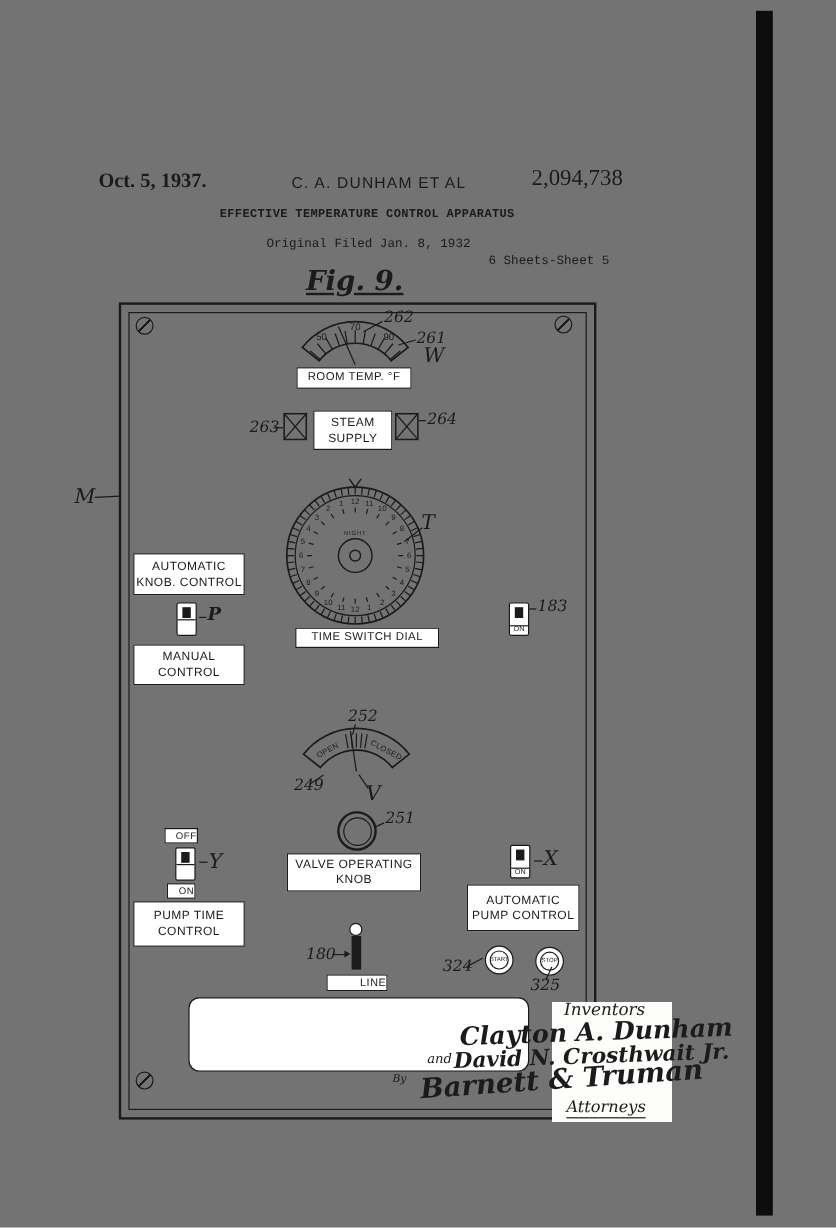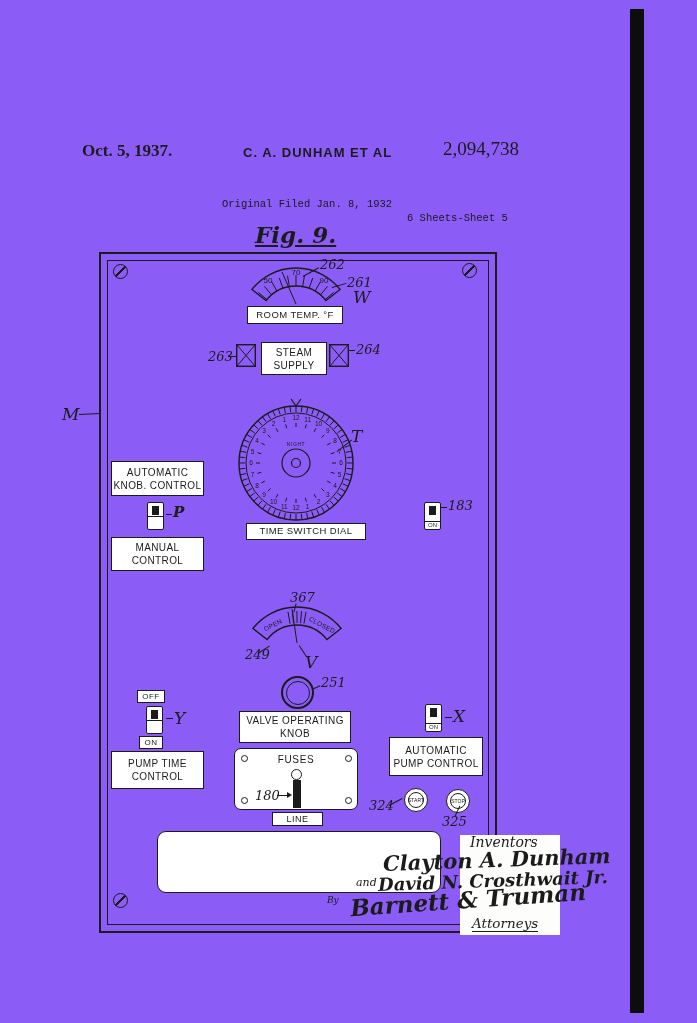--- a/index.html
+++ b/index.html
@@ -1,27 +1,27 @@
 <!DOCTYPE html>
 <html><head>
 <meta charset="utf-8">
 <style>
   *{margin:0;padding:0;box-sizing:border-box}
   html,body{background:#e9e9e5}
-  .page{position:relative;width:697px;height:1023px;background:#8b5cf6;color:#1b1b1b;
+  .page{position:relative;width:697px;height:1023px;background:#737373;color:#1b1b1b;
         font-family:"Liberation Sans",sans-serif;overflow:hidden;margin:0 auto}
   .abs{position:absolute}
   .serif{font-family:"Liberation Serif",serif}
   .mono{font-family:"Liberation Mono",monospace}
   .script{font-family:"DejaVu Serif",serif;font-style:italic;white-space:nowrap}
   .lbl-box{position:absolute;border:1.6px solid #1b1b1b;background:#fff;display:flex;
            flex-direction:column;align-items:center;justify-content:center;text-align:center;
            font-size:10px;letter-spacing:.4px;line-height:1.3}
   .small-box{position:absolute;border:1.3px solid #1b1b1b;background:#fff;display:flex;
-             align-items:center;justify-content:center;font-size:8px;letter-spacing:.5px}
+             align-items:center;justify-content:flex-end;font-size:8px;letter-spacing:.5px}
   .refnum{position:absolute;font-family:"DejaVu Serif",serif;font-style:italic;font-size:13px;white-space:nowrap}
   .refletter{position:absolute;font-family:"DejaVu Serif",serif;font-style:italic;font-size:17px;white-space:nowrap}
   .leader{position:absolute;height:1.3px;background:#1b1b1b;transform-origin:left center}
   .screw{position:absolute;width:15px;height:15px;border:1.6px solid #1b1b1b;border-radius:50%;
          background:linear-gradient(135deg,transparent 45%,#1b1b1b 45%,#1b1b1b 55%,transparent 55%)}
   .mini-screw{position:absolute;width:7px;height:7px;border:1.1px solid #1b1b1b;border-radius:50%}
   .switch{position:absolute;width:17px;height:28px;border:1.6px solid #1b1b1b;border-radius:2px;background:#fff}
   .switch .knob{position:absolute;left:4px;top:3px;width:7px;height:9px;background:#1b1b1b}
   .switch .mid{position:absolute;left:0;right:0;top:13px;height:1.2px;background:#1b1b1b}
   .switch .onlbl{position:absolute;left:0;right:0;bottom:1px;font-size:6px;text-align:center;border-top:1px solid #1b1b1b}
@@ -41,22 +41,23 @@
              border-top:3px solid transparent;border-bottom:3px solid transparent}
 </style>
 </head>
 <body>
 
 <div class="page">
 
   <div class="abs" style="left:630px;top:9px;width:14px;height:1004px;background:#0d0d0d"></div>
 
   <div class="abs serif" style="left:82px;top:141px;font-size:17px;font-weight:bold">Oct. 5, 1937.</div>
-  <div class="abs" style="left:243px;top:145px;font-size:13px;font-weight:bold;letter-spacing:1px">C. A. DUNHAM ET AL</div>
+  <div class="abs" style="left:243px;top:145px;font-size:13px;font-weight:normal;letter-spacing:1px">C. A. DUNHAM ET AL</div>
   <div class="abs serif" style="left:443px;top:138px;font-size:19px;font-weight:normal">2,094,738</div>
+  <div class="abs mono" style="left:150px;top:174px;width:312px;text-align:center;font-size:10px;font-weight:bold;letter-spacing:.3px">EFFECTIVE TEMPERATURE CONTROL APPARATUS</div>
   <div class="abs mono" style="left:222px;top:198px;font-size:10.5px">Original Filed Jan. 8, 1932</div>
   <div class="abs mono" style="left:407px;top:212px;font-size:10.5px">6 Sheets-Sheet 5</div>
   <div class="abs script" style="left:255px;top:221px;font-size:23px;font-weight:bold;text-decoration:underline">Fig. 9.</div>
 
   <div class="refletter" style="left:62px;top:404px">M</div>
   <div class="leader" style="left:79px;top:414px;width:21px;transform:rotate(-3deg)"></div>
 
   <div class="panel-border" style="left:99px;top:252px;width:398px;height:681px"></div>
   <div class="panel-border-inner" style="left:107px;top:260px;width:382px;height:665px"></div>
 
@@ -256,21 +257,21 @@
     <div>CONTROL</div>
   </div>
 
   <div class="switch" style="left:424px;top:502px">
     <div class="knob"></div>
     <div class="onlbl">ON</div>
   </div>
   <div class="leader" style="left:441px;top:507px;width:6px"></div>
   <div class="refnum" style="left:448px;top:498px">183</div>
 
-  <div class="refnum" style="left:290px;top:590px">367</div>
+  <div class="refnum" style="left:290px;top:590px">252</div>
   <div class="leader" style="left:296px;top:603px;width:9px;transform:rotate(105deg)"></div>
   <svg class="abs" style="left:241px;top:601px" width="112" height="44" viewBox="0 0 112 44">
     <path d="M11.9,27.5 A56,56 0 0 1 100.1,27.5 L85.9,38.6 A38,38 0 0 0 26.1,38.6 Z" fill="none" stroke="#1b1b1b" stroke-width="1.4"></path>
     <g>
         <line x1="49.05407289332279" y1="22.607689879511682" x2="46.97029476131962" y2="10.78999684336518"></line>
         <line x1="52.513770290093674" y1="22.15221207633018" x2="51.46790137712178" y2="10.197875699229229"></line>
         <line x1="56" y1="22" x2="56" y2="10"></line>
         <line x1="59.486229709906326" y1="22.15221207633018" x2="60.53209862287822" y2="10.197875699229229"></line>
         <line x1="62.94592710667721" y1="22.607689879511682" x2="65.02970523868038" y2="10.78999684336518"></line>
       </g>
@@ -303,27 +304,20 @@
   <div class="leader" style="left:166px;top:718px;width:7px"></div>
   <div class="refletter" style="left:174px;top:708px">Y</div>
   <div class="small-box" style="left:139px;top:736px;width:24px;height:13px">
     <span>ON</span>
   </div>
   <div class="lbl-box" style="left:111px;top:751px;width:93px;height:38px">
     <div>PUMP TIME</div>
     <div>CONTROL</div>
   </div>
 
-  <div class="abs" style="left:234px;top:748px;width:124px;height:62px;border:1.6px solid #1b1b1b;border-radius:7px;background:#fff">
-    <div style="text-align:center;margin-top:5px;font-size:10px;letter-spacing:.6px">FUSES</div>
-    <div class="mini-screw" style="left:6px;top:6px"></div>
-    <div class="mini-screw" style="left:110px;top:6px"></div>
-    <div class="mini-screw" style="left:6px;top:48px"></div>
-    <div class="mini-screw" style="left:110px;top:48px"></div>
-  </div>
   <div class="abs" style="left:291px;top:769px;width:11px;height:11px;border:1.6px solid #1b1b1b;border-radius:50%;background:#fff"></div>
   <div class="abs" style="left:293px;top:780px;width:8px;height:28px;background:#1b1b1b"></div>
   <div class="refnum" style="left:255px;top:788px">180</div>
   <div class="leader" style="left:277px;top:795px;width:11px"></div>
   <div class="arrowhead" style="left:287px;top:792px"></div>
   <div class="small-box" style="left:272px;top:812px;width:51px;height:14px;font-size:9px">
     <span>LINE</span>
   </div>
 
   <div class="switch" style="left:425px;top:704px">

